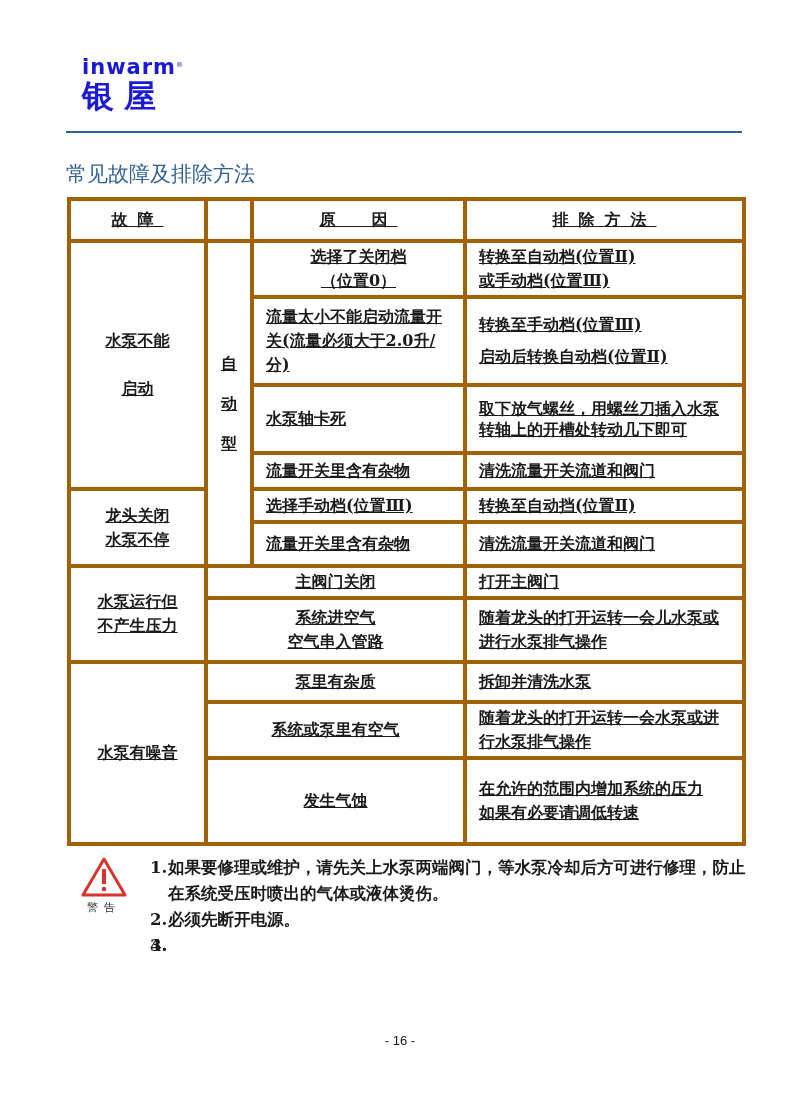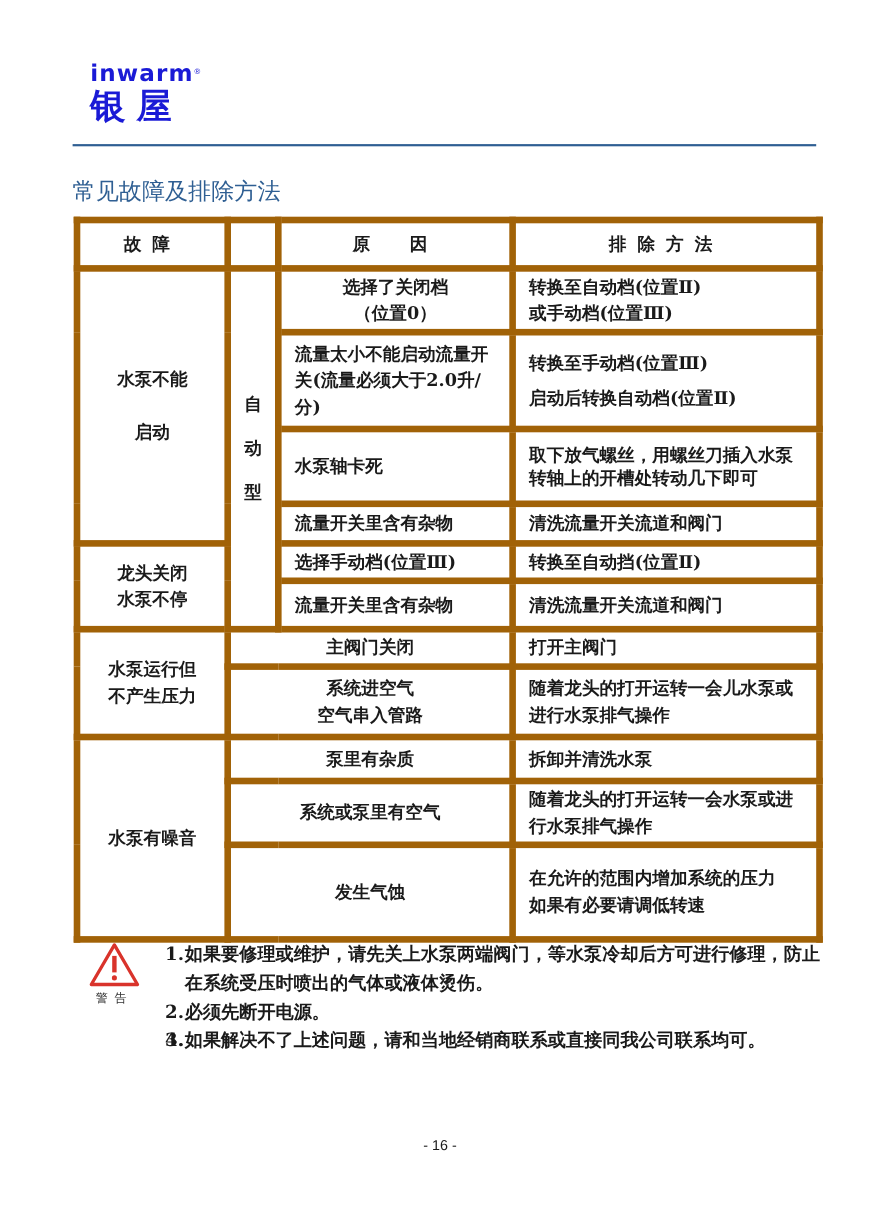--- a/index.html
+++ b/index.html
@@ -22,21 +22,21 @@
   .header-rule { position: absolute; left: 66px; top: 131px; width: 676px; height: 2px; background: #2f5f93; }
   .section-title {
     position: absolute; left: 66px; top: 160px;
     font-size: 21px; color: #2f5f93; font-family: "DejaVu Sans", "Liberation Sans", sans-serif;
   }
   table.faults {
     position: absolute; left: 67px; top: 197px; width: 675px;
     border-collapse: collapse; table-layout: fixed;
     font-size: 16px; font-weight: bold;
   }
-  table.faults td, table.faults th { border: 6px solid #a16207; padding: 2px 12px; vertical-align: middle; line-height: 24px; }
+  table.faults td, table.faults th { border: 4px solid #a16207; padding: 2px 12px; vertical-align: middle; line-height: 24px; text-decoration: underline; }
   table.faults th { height: 34px; font-size: 16px; letter-spacing: 10px; }
   .center { text-align: center; }
   .vtext { text-align: center; padding: 0 !important; }
   .vtext span { display: block; line-height: 40px; font-size: 16px; }
   .pre { white-space: pre-line; }
   .warning { position: absolute; left: 80px; top: 856px; }
   .warn-icon { width: 48px; height: 42px; display: block; }
   .warn-label { font-size: 11px; color: #333; letter-spacing: 6px; text-align: center; margin-top: 2px; width: 48px; font-family: "DejaVu Sans", sans-serif; }
   ol.notes {
     position: absolute; left: 150px; top: 855px; width: 600px;
@@ -152,16 +152,16 @@
     <rect x="22" y="13" width="4" height="15" fill="#d9332b"></rect>
     <circle cx="24" cy="33" r="2.3" fill="#d9332b"></circle>
   </svg>
   <div class="warn-label">警告</div>
 </div>
 
 <ol class="notes">
   <li><span class="num">1.</span><span>如果要修理或维护，请先关上水泵两端阀门，等水泵冷却后方可进行修理，防止在系统受压时喷出的气体或液体烫伤。</span></li>
   <li><span class="num">2.</span><span>必须先断开电源。</span></li>
   <li><span class="num">3.</span></li>
-  <li><span class="num">4.</span><span>如果解决不了上述问题，请和当地经销商联系或直接同我公司联系均可。</span></li>
+  <li><span class="num">4.</span></li>
 </ol>
 
 <div class="page-num">- 16 -</div>
 
 </body></html>

